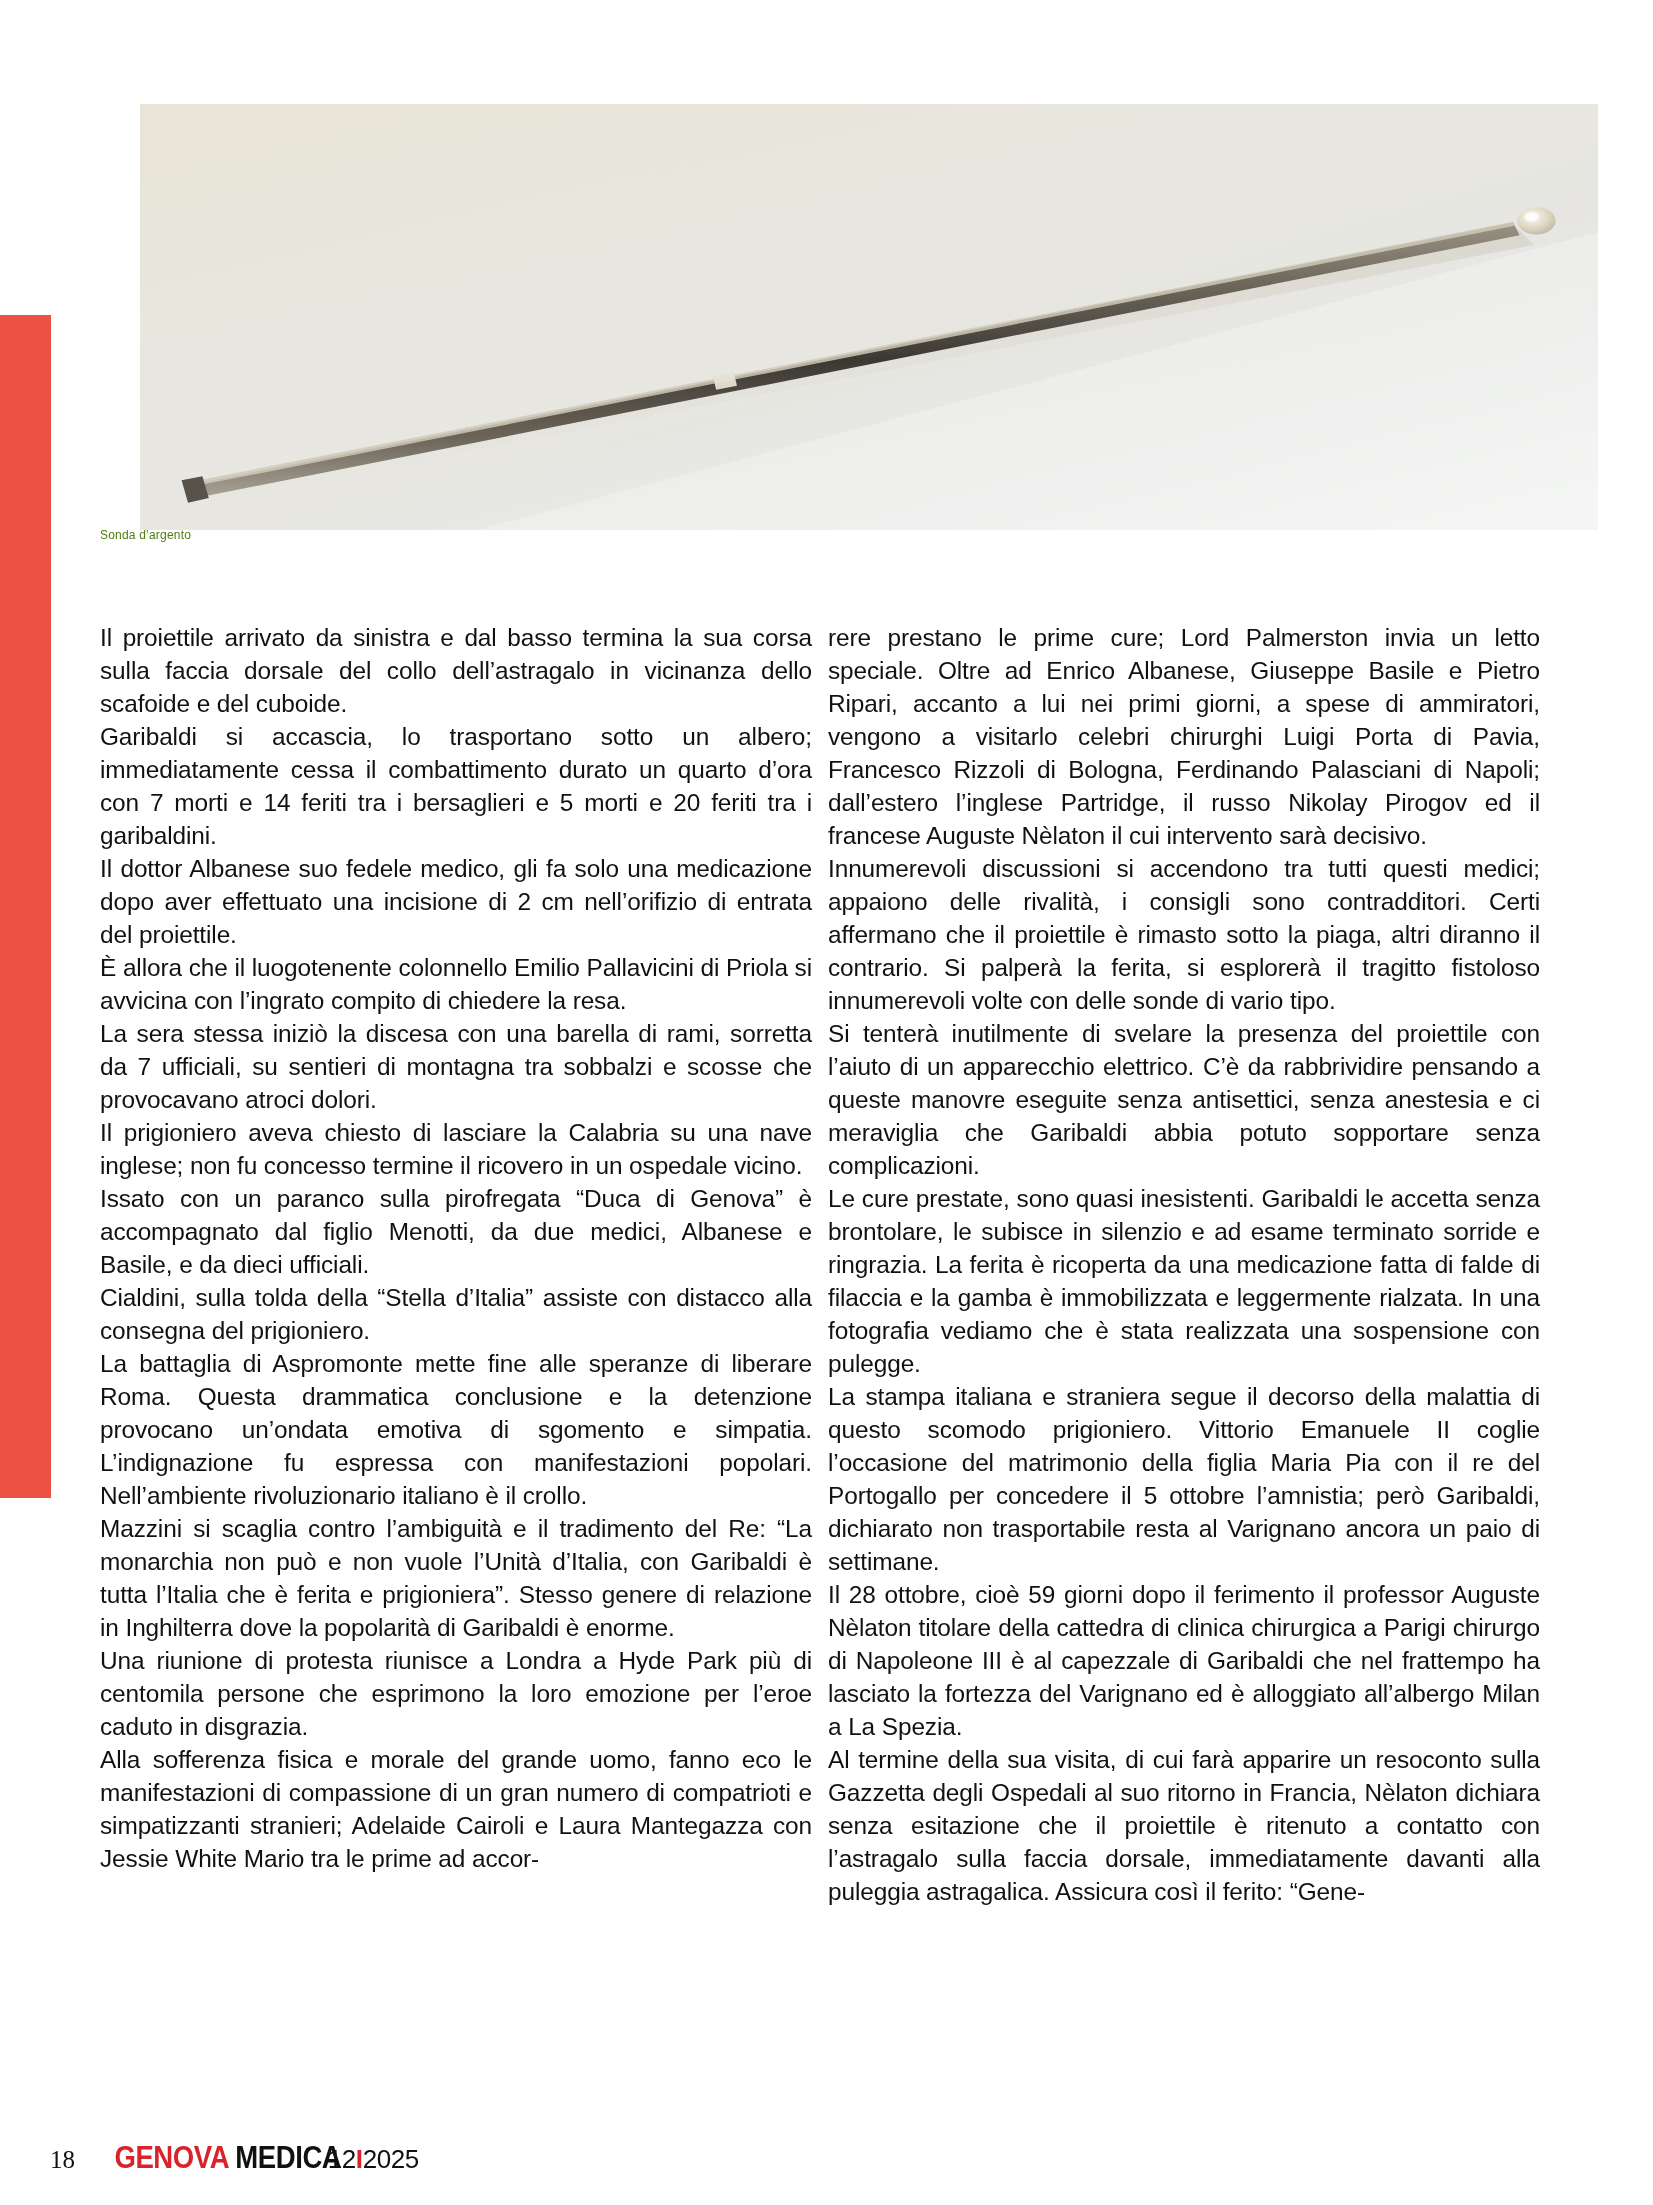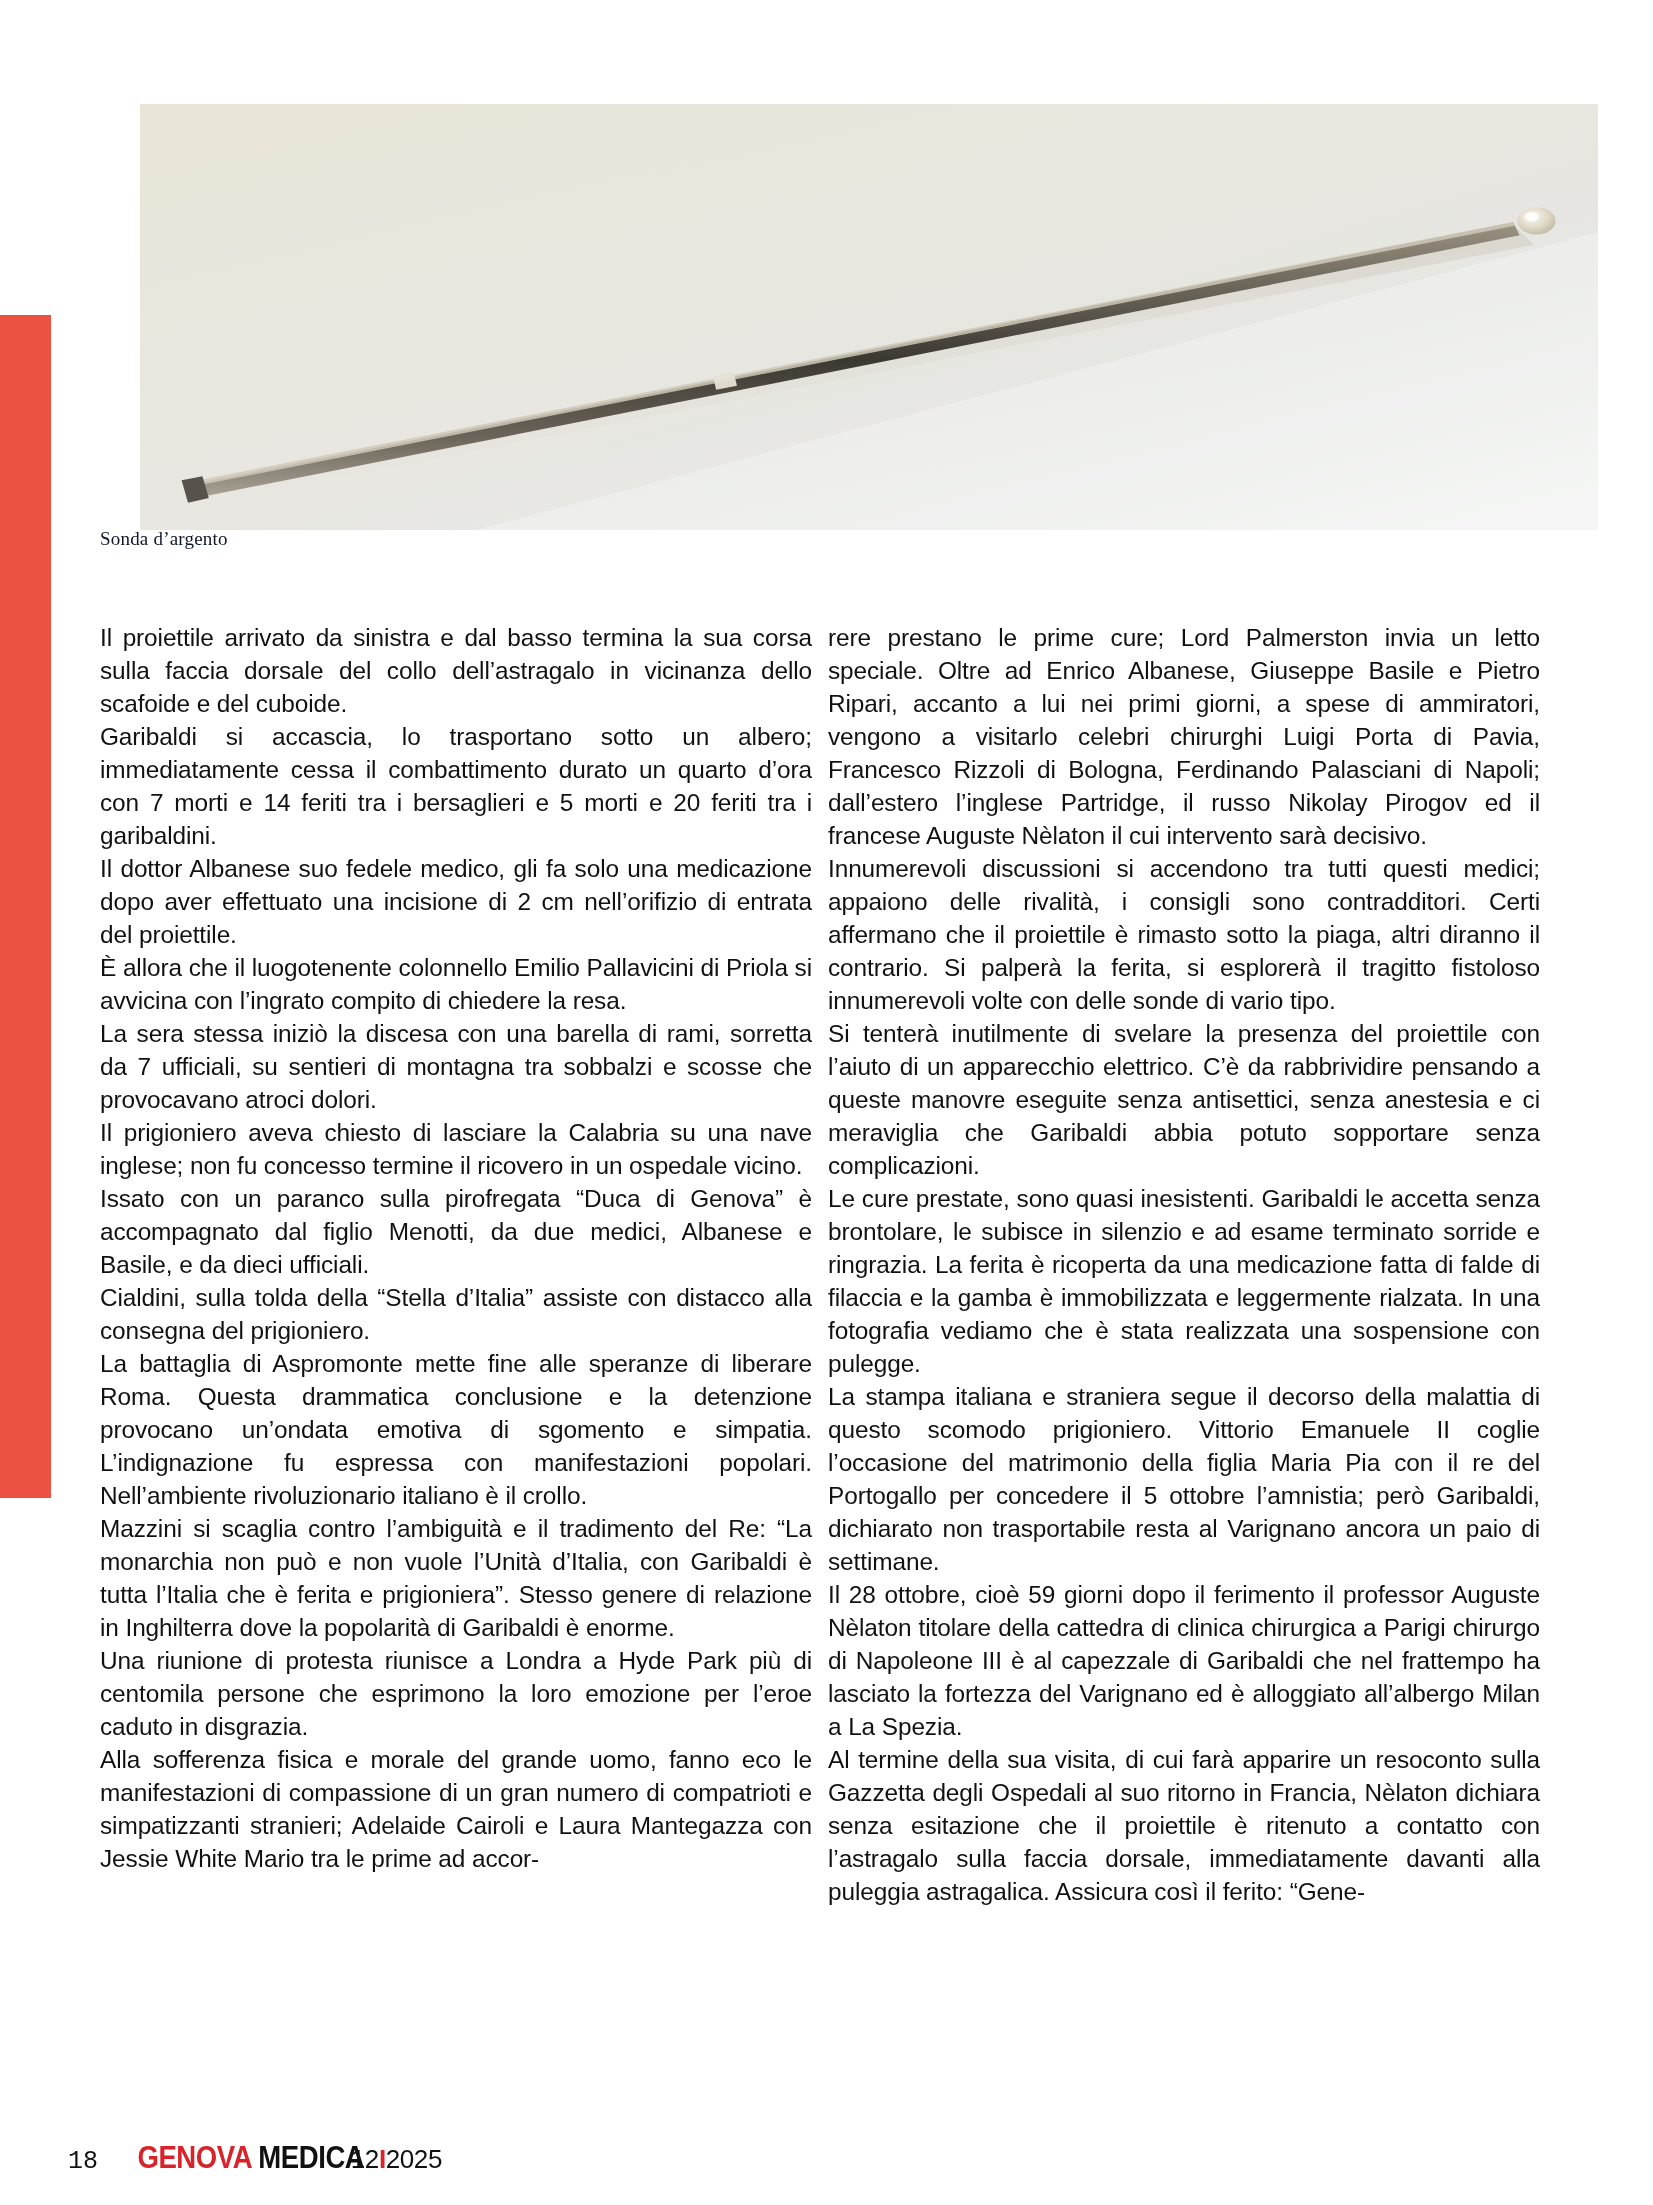--- a/index.html
+++ b/index.html
@@ -38,24 +38,24 @@
     inset: 0;
     overflow: hidden;
     background: #e9e6dd;
   }
   .photo svg { display: block; width: 100%; height: 100%; }
 
   .photo-caption {
     position: absolute;
     left: 100px;
     top: 528px;
-    font-size: 19px;
+    font-size: 12px;
     letter-spacing: 0.2px;
-    color: #0f172a;
-    font-family: Liberation Serif, serif;
+    color: #4d7c0f;
+    font-family: Liberation Sans, sans-serif;
   }
 
   
   .columns {
     position: absolute;
     left: 100px;
     top: 621px;
     width: 1461px;
     display: flex;
     gap: 16px;
@@ -81,24 +81,23 @@
     position: absolute;
     left: 50px;
     bottom: 29px;
     display: flex;
     align-items: baseline;
     gap: 0;
   }
   .footer .page-no {
     font-size: 25px;
     color: #111;
-    font-family: Liberation Mono, monospace;
+    font-family: Liberation Serif, serif;
     font-weight: 400;
     margin-right: 21px;
-    margin-left: 18px;
   }
   .footer .masthead {
     font-size: 32px;
     font-weight: 700;
     letter-spacing: -0.5px;
     font-family: "Liberation Sans", sans-serif;
     transform: scaleX(0.86);
     transform-origin: left baseline;
     white-space: nowrap;
   }

